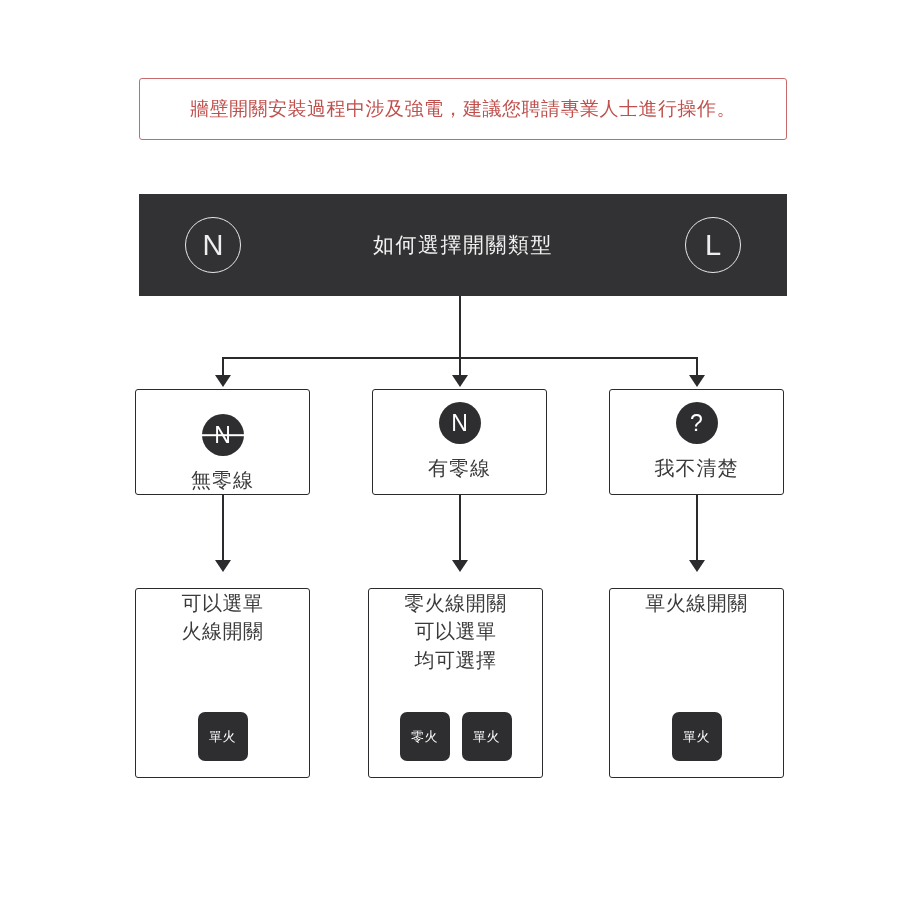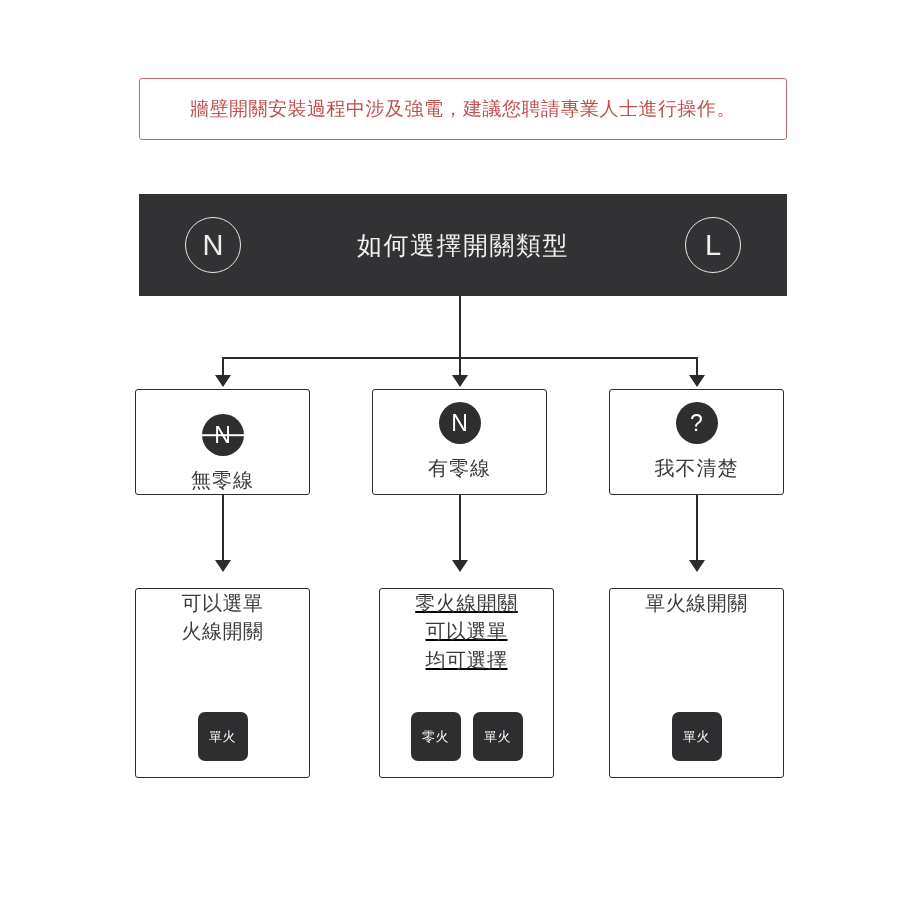--- a/index.html
+++ b/index.html
@@ -67,21 +67,21 @@
     align-items: center;
     justify-content: center;
     color: #eeeeee;
     font-size: 29px;
     font-weight: 300;
     line-height: 1;
     flex: 0 0 auto;
   }
   .hdr-title {
     color: #f2f2f2;
-    font-size: 25px;
+    font-size: 21px;
     letter-spacing: 1.5px;
     white-space: nowrap;
   }
 
   
   .conn {
     position: absolute;
     background: #2b2b2d;
   }
   .v-line { width: 2px; }
@@ -246,21 +246,21 @@
   <div class="box box-result" style="left:135px;">
     <div class="result-lines">
       <div>可以選單</div>
       <div>火線開關</div>
     </div>
     <div class="tag-row">
       <span class="tag">單火</span>
     </div>
   </div>
 
-  <div class="box box-result" style="left:379px;text-decoration:underline;">
+  <div class="box box-result" style="left:368px;">
     <div class="result-lines">
       <div>零火線開關</div>
       <div>可以選單</div>
       <div>均可選擇</div>
     </div>
     <div class="tag-row">
       <span class="tag">零火</span>
       <span class="tag">單火</span>
     </div>
   </div>

